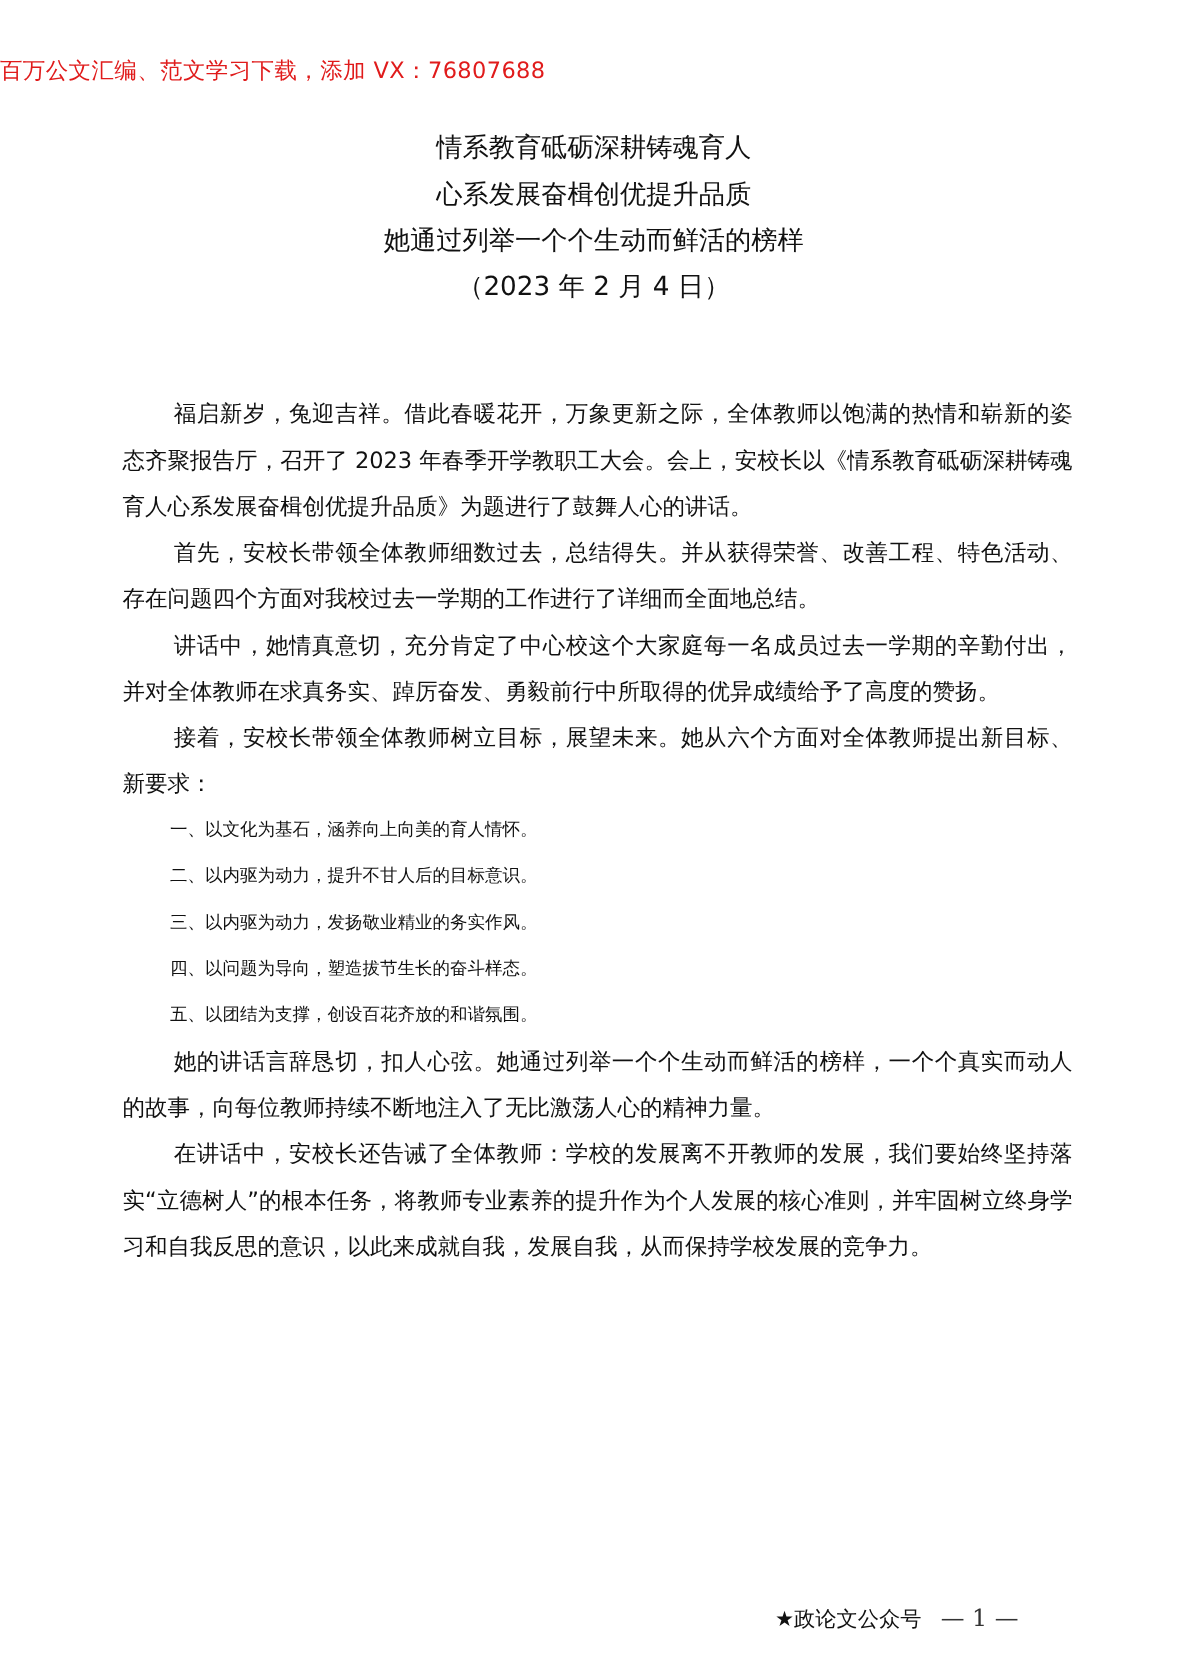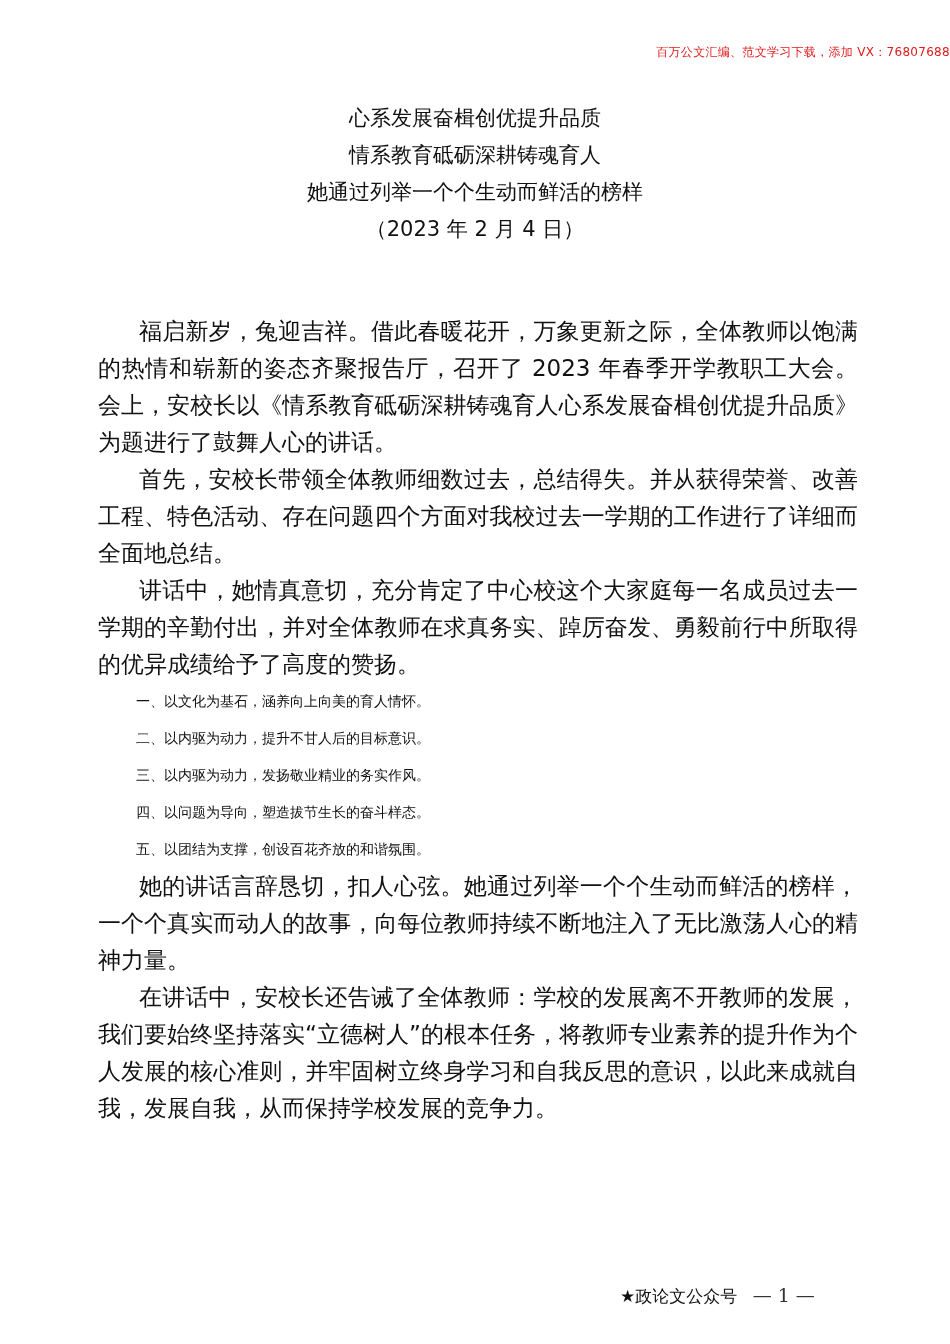--- a/index.html
+++ b/index.html
@@ -1,46 +1,47 @@
 <!DOCTYPE html>
 <html><head>
   <meta charset="utf-8">
   <style>
     html, body { margin: 0; padding: 0; background: #ffffff; }
     body { width: 950px; height: 1344px; position: relative; overflow: hidden;
            font-family: "DejaVu Sans", "Liberation Sans", sans-serif; color: #111111; }
-    .header-banner { position: absolute; top: 44px; left: 0; width: 950px; text-align: right;
-                     font-size: 12px; color: #e01b1b; letter-spacing: 0.3px; }
+    .header-banner { position: absolute; top: 44px; left: 0; width: 950px; text-align: left;
+                     font-size: 18px; color: #e01b1b; letter-spacing: 0.3px; }
     .title-block { position: absolute; top: 100px; left: 0; width: 950px; text-align: center; }
     .title-line { font-size: 21px; line-height: 37px; height: 37px; color: #111; }
     .body { position: absolute; top: 313px; left: 98px; width: 760px; }
-    .para { font-size: 23px; line-height: 37px; text-indent: 41px; text-align: justify;
+    .para { font-size: 18px; line-height: 37px; text-indent: 41px; text-align: justify;
             text-justify: inter-character; margin: 0; }
     .list-item { font-size: 14px; line-height: 37px; padding-left: 38px; margin: 0; }
     .footer { position: absolute; top: 1284px; left: 620px; font-size: 17px; color: #111;
               white-space: nowrap; }
     .footer .pageno { font-family: "DejaVu Serif", "Liberation Serif", serif; font-size: 19px;
                       margin-left: 10px; color: #333; }
   </style>
 </head>
 <body>
 
 <div class="header-banner">百万公文汇编、范文学习下载，添加 VX：76807688</div>
 
 <div class="title-block">
+  <div class="title-line">情系教育砥砺深耕铸魂育人</div>
   <div class="title-line">心系发展奋楫创优提升品质</div>
-  <div class="title-line">情系教育砥砺深耕铸魂育人</div>
   <div class="title-line">她通过列举一个个生动而鲜活的榜样</div>
   <div class="title-line">（2023 年 2 月 4 日）</div>
 </div>
 
 <div class="body">
   <p class="para">福启新岁，兔迎吉祥。借此春暖花开，万象更新之际，全体教师以饱满的热情和崭新的姿态齐聚报告厅，召开了 2023 年春季开学教职工大会。会上，安校长以《情系教育砥砺深耕铸魂育人心系发展奋楫创优提升品质》为题进行了鼓舞人心的讲话。</p>
   <p class="para">首先，安校长带领全体教师细数过去，总结得失。并从获得荣誉、改善工程、特色活动、存在问题四个方面对我校过去一学期的工作进行了详细而全面地总结。</p>
   <p class="para">讲话中，她情真意切，充分肯定了中心校这个大家庭每一名成员过去一学期的辛勤付出，并对全体教师在求真务实、踔厉奋发、勇毅前行中所取得的优异成绩给予了高度的赞扬。</p>
+  <p class="para">接着，安校长带领全体教师树立目标，展望未来。她从六个方面对全体教师提出新目标、新要求：</p>
   <p class="list-item">一、以文化为基石，涵养向上向美的育人情怀。</p>
   <p class="list-item">二、以内驱为动力，提升不甘人后的目标意识。</p>
   <p class="list-item">三、以内驱为动力，发扬敬业精业的务实作风。</p>
   <p class="list-item">四、以问题为导向，塑造拔节生长的奋斗样态。</p>
   <p class="list-item">五、以团结为支撑，创设百花齐放的和谐氛围。</p>
   <p class="para">她的讲话言辞恳切，扣人心弦。她通过列举一个个生动而鲜活的榜样，一个个真实而动人的故事，向每位教师持续不断地注入了无比激荡人心的精神力量。</p>
   <p class="para">在讲话中，安校长还告诫了全体教师：学校的发展离不开教师的发展，我们要始终坚持落实“立德树人”的根本任务，将教师专业素养的提升作为个人发展的核心准则，并牢固树立终身学习和自我反思的意识，以此来成就自我，发展自我，从而保持学校发展的竞争力。</p>
 </div>
 
 <div class="footer">

